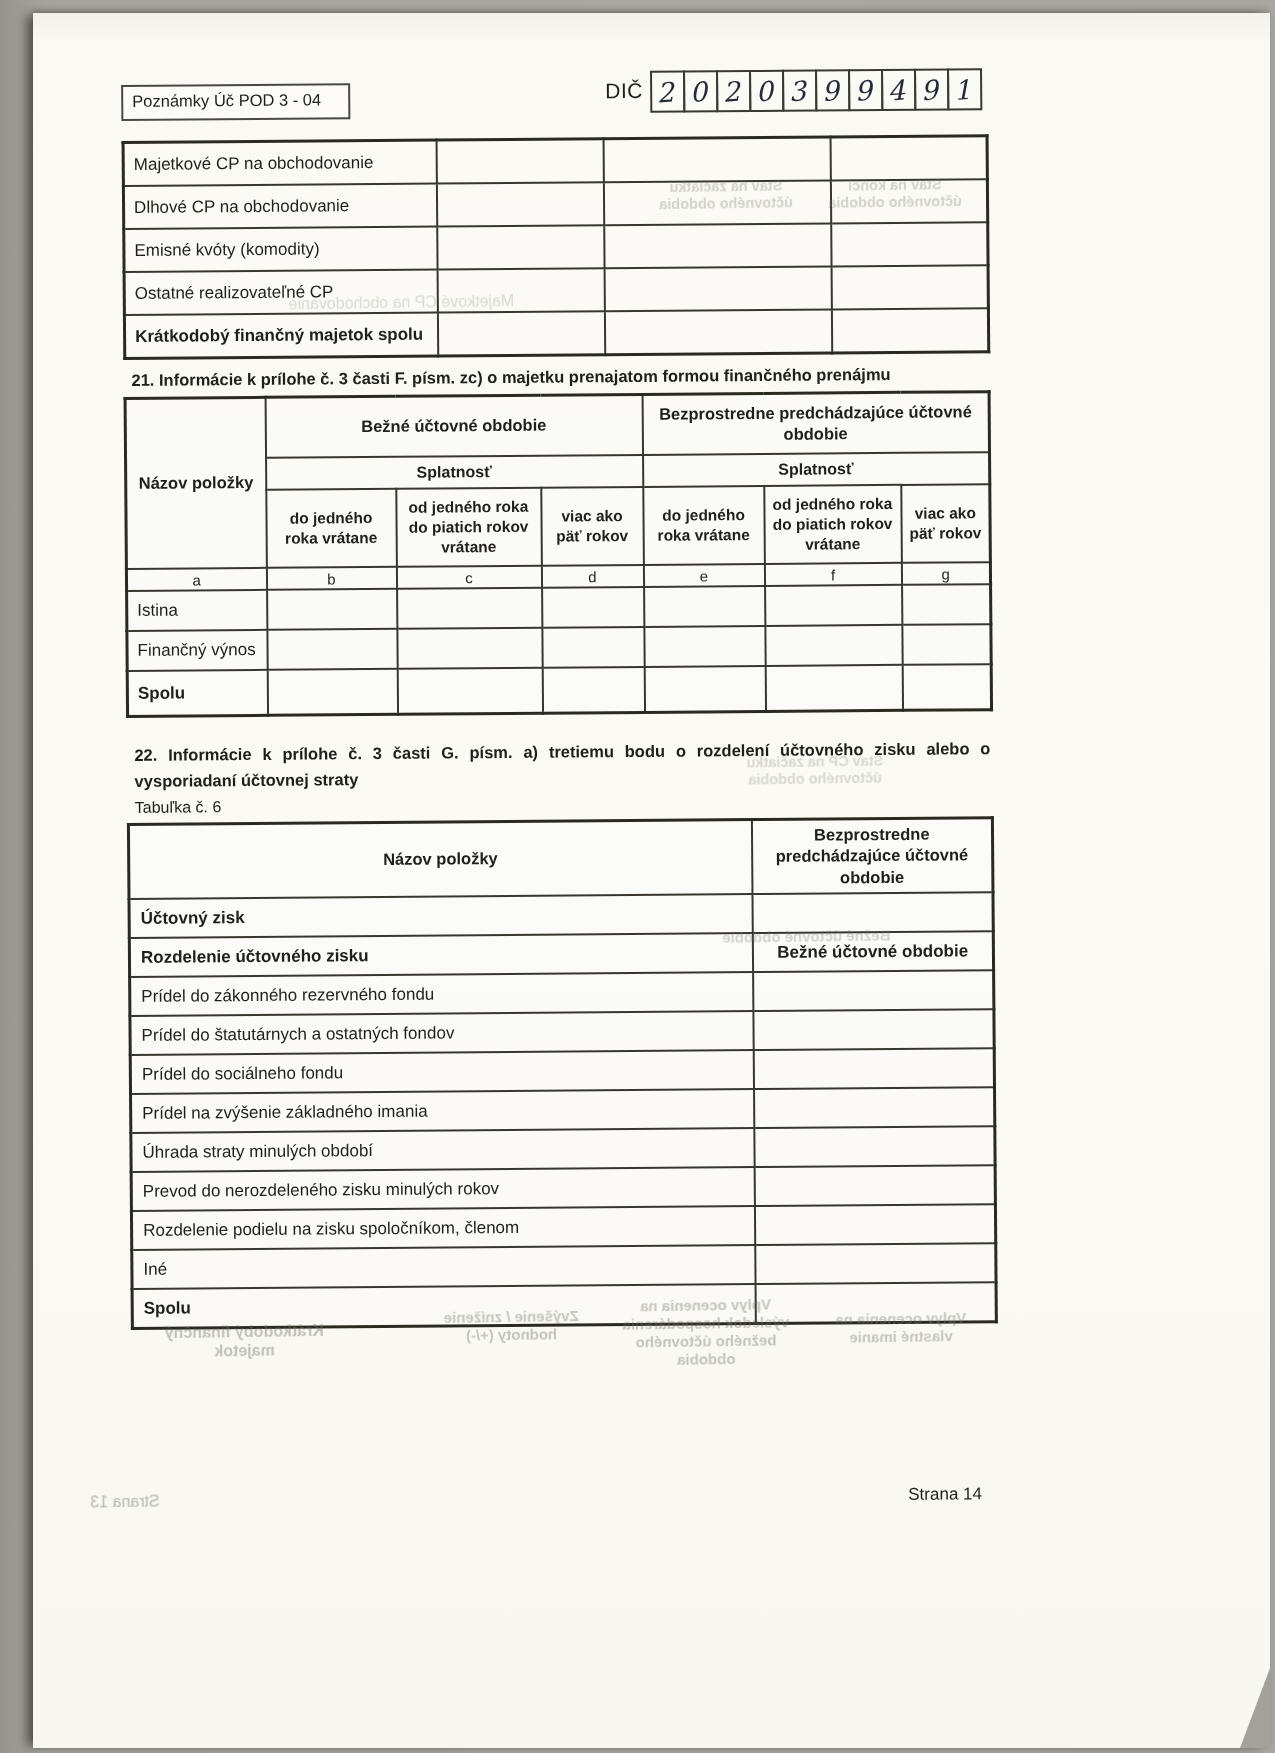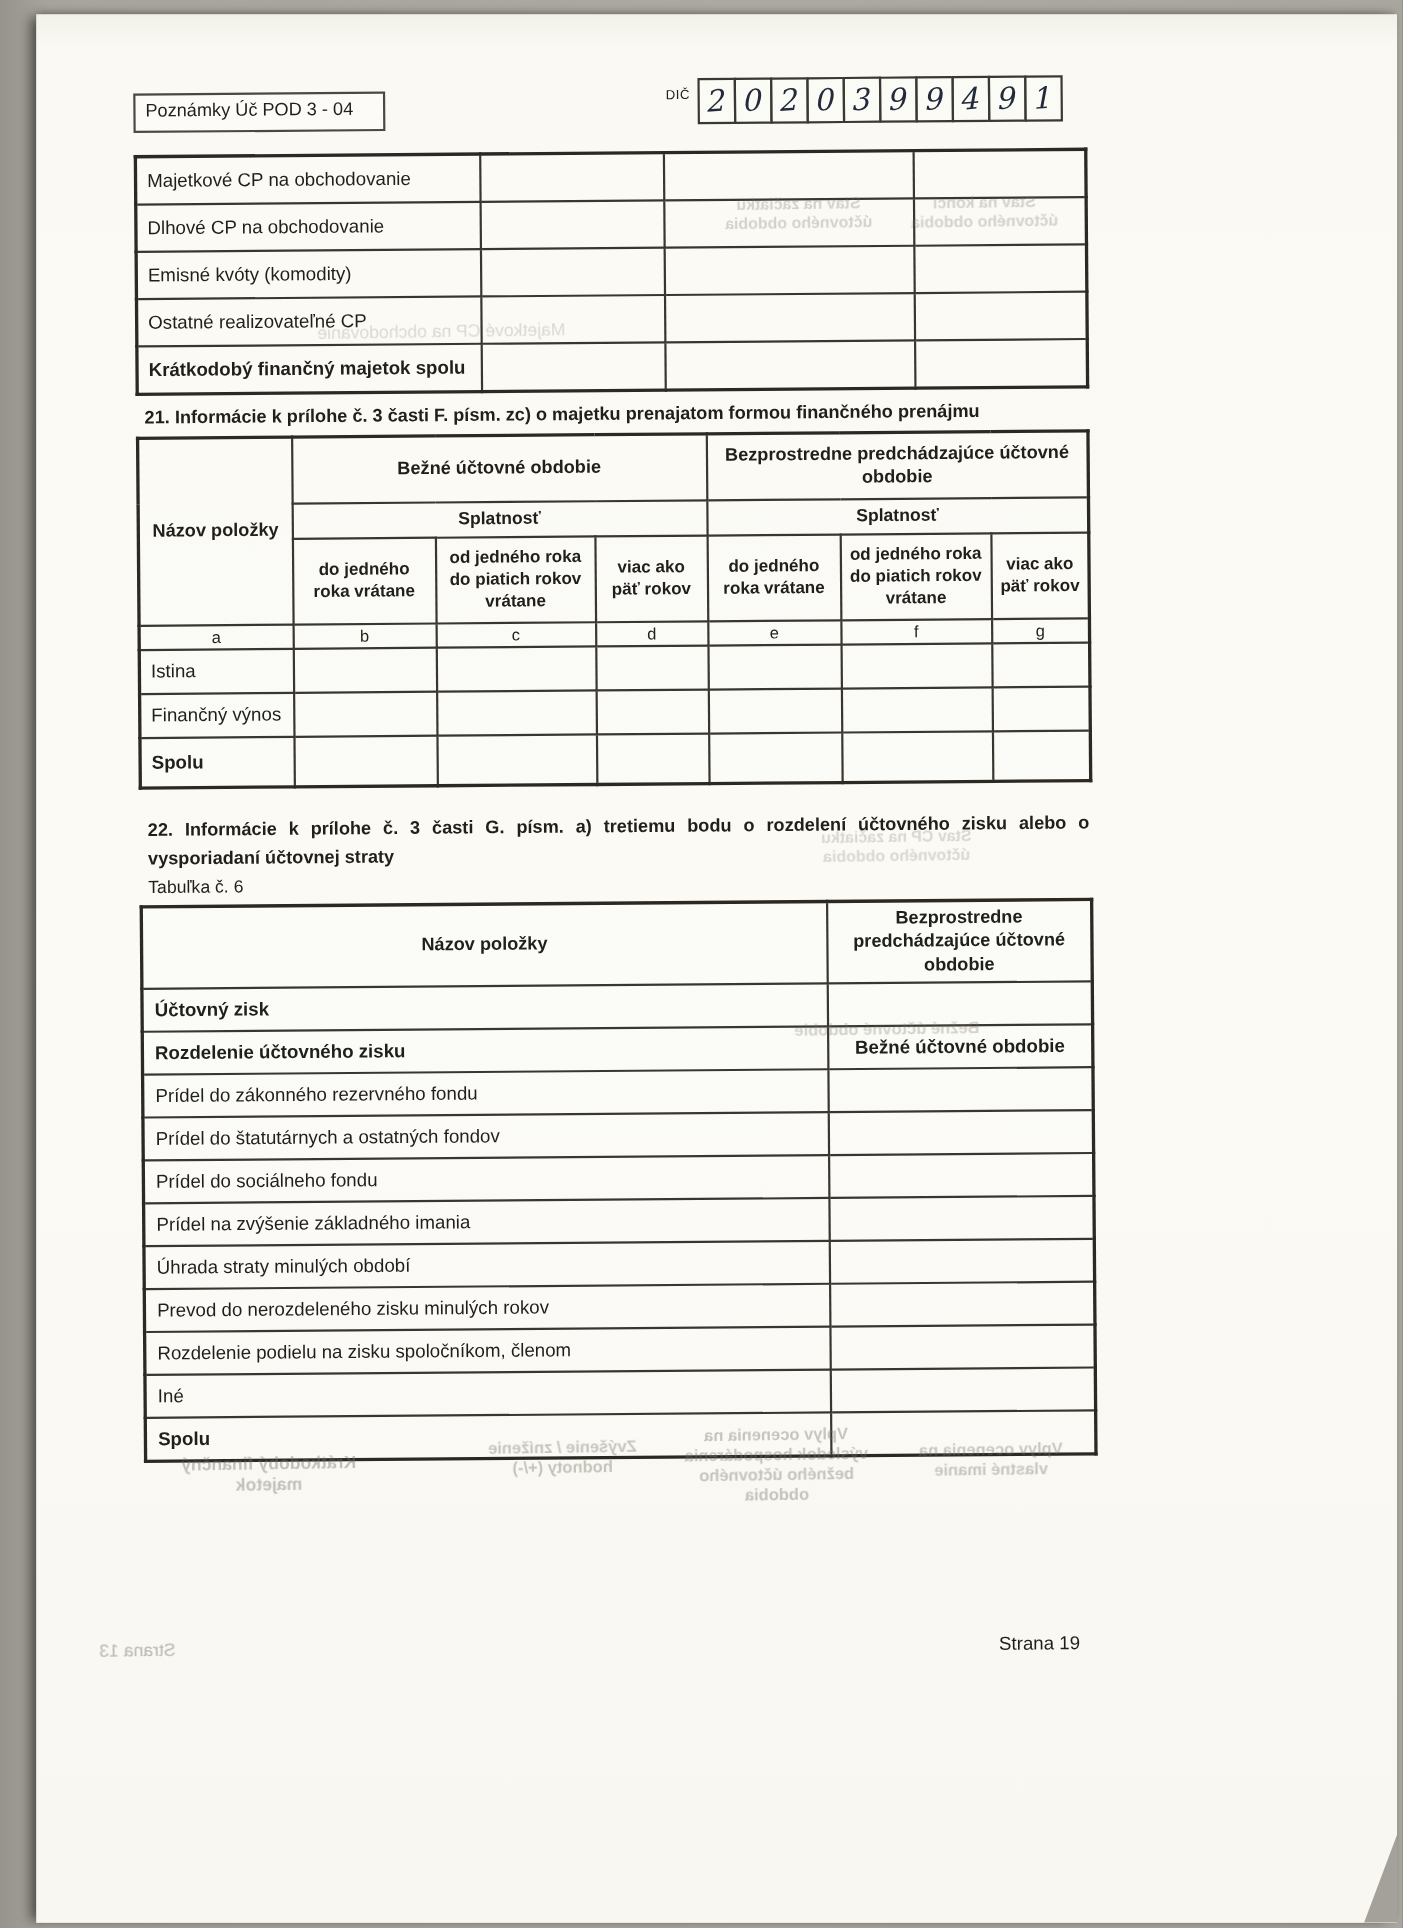--- a/index.html
+++ b/index.html
@@ -7,21 +7,21 @@
   .scan{position:absolute;inset:0;background:linear-gradient(90deg,#96948c 0,#a6a49c 45px,#abA9a1 55%,#a8a69e 100%);padding-left:44px;}
   .paper{position:absolute;left:33px;top:13px;right:5px;bottom:5px;
     background:linear-gradient(180deg,#f1f0e9 0,#faf9f3 30px,#fbfaf5 50%,#f8f7f1 100%);
     box-shadow:-8px 0 10px -2px rgba(33,31,26,.62), 0 -3px 6px -2px rgba(60,58,52,.35);}
   .corner-cut{position:absolute;right:0;bottom:0;width:30px;height:80px;background:#a3a199;clip-path:polygon(100% 0,100% 100%,0 100%);}
   .content{position:absolute;left:86px;top:58px;width:870px;height:1620px;transform:rotate(-.45deg);transform-origin:0 0;color:#201f1a;}
   .content>div,.content>table{position:absolute;}
 
   .form-box{left:2px;top:14px;width:216px;height:32px;border:2px solid #4a4843;font-size:16.5px;line-height:28px;padding-left:9px;background:rgba(255,255,255,.35);}
   .dic-row{left:486px;top:4px;display:flex;align-items:flex-start;}
-  .dic-label{font-size:12px;margin:8px 9px 0 0;letter-spacing:.5px;text-align:center;}
+  .dic-label{font-size:21px;margin:8px 9px 0 0;letter-spacing:.5px;text-align:center;}
   .dic-boxes{display:flex;}
   .dic-box{width:31px;height:38px;border:2px solid #3a3832;margin-left:-2px;display:flex;align-items:center;justify-content:center;background:rgba(255,255,255,.3);}
   .digit{font-family:"DejaVu Serif",serif;font-style:italic;font-size:27px;color:#232b3a;transform:rotate(-4deg) skewX(-4deg);}
 
   table.t{border-collapse:collapse;table-layout:fixed;border:3px solid #2b2922;background:rgba(255,255,255,.2);}
   table.t td,table.t th{border:2px solid #38362f;overflow:hidden;}
 
   .t-top{left:2px;top:70px;width:864px;font-size:17px;}
   .t-top td{height:37px;padding:2px 9px;vertical-align:middle;}
   .t-top tr.total td{font-weight:bold;}
@@ -266,21 +266,21 @@
             <td>Iné</td>
             <td></td>
           </tr>
           <tr>
             <td class="b">Spolu</td>
             <td></td>
           </tr>
         </tbody>
       </table>
 
-      <div class="footer">Strana 19</div>
+      <div class="footer">Strana 14</div>
 
       <div class="ghost g0">Strana 13</div>
       <div class="ghost g1">Krátkodobý finančný majetok</div>
       <div class="ghost g2">Zvýšenie / zníženie hodnoty (+/-)</div>
       <div class="ghost g3">Vplyv ocenenia na výsledok hospodárenia bežného účtovného obdobia</div>
       <div class="ghost g4">Vplyv ocenenia na vlastné imanie</div>
       <div class="ghost g5">Stav na začiatku účtovného obdobia</div>
       <div class="ghost g6">Stav na konci účtovného obdobia</div>
       <div class="ghost g7">Majetkové CP na obchodovanie</div>
       <div class="ghost g8">Bežné účtovné obdobie</div>

